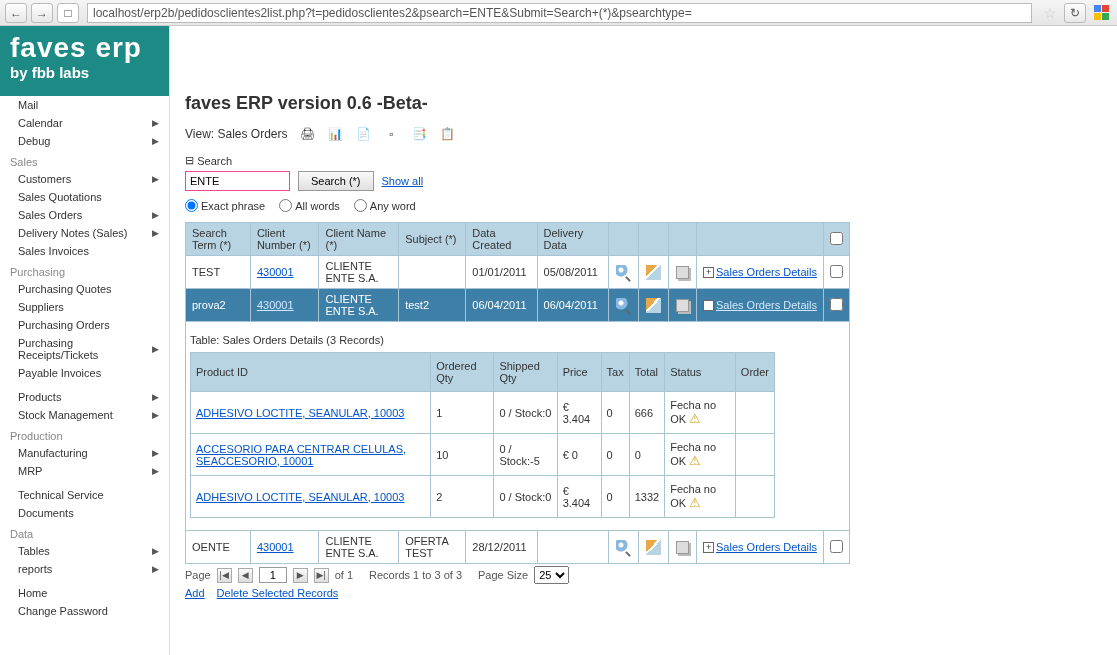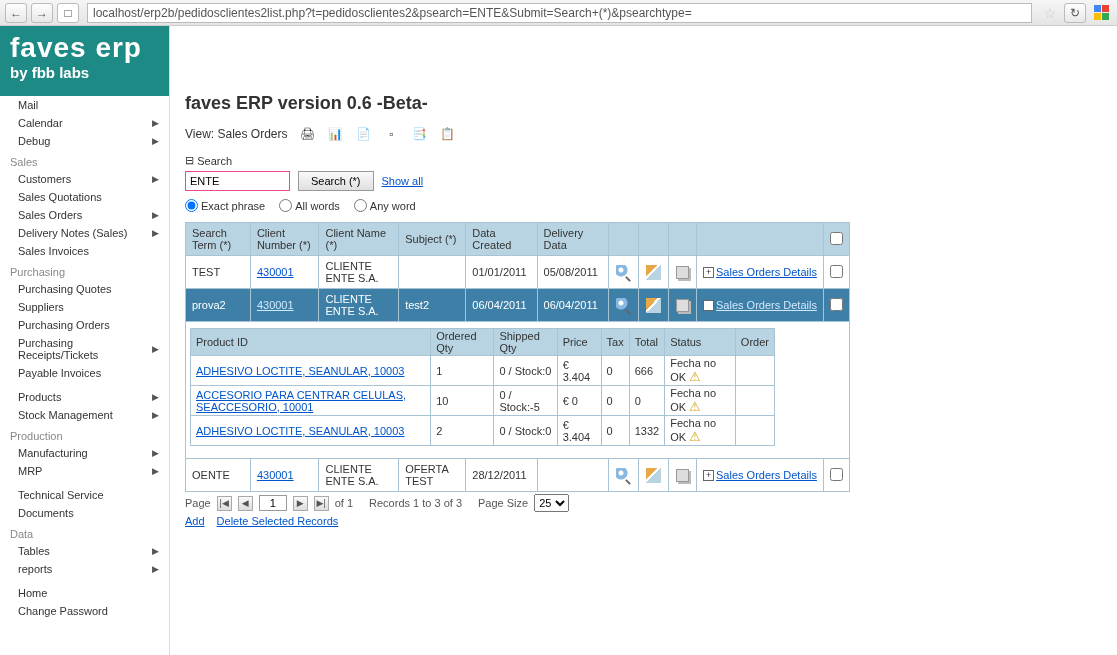--- a/index.html
+++ b/index.html
@@ -55,21 +55,21 @@
 .act-ic { display:inline-block; width:15px; height:15px; margin:0 1px; vertical-align:middle; cursor:pointer;}
 .magnify { background:radial-gradient(circle at 5px 5px, #fff 2px, #88b8e0 3px, #88b8e0 6px, transparent 7px); position:relative;}
 .magnify::after{content:"";position:absolute;width:6px;height:2px;background:#666;bottom:0;right:0;transform:rotate(45deg);}
 .pencil { background:linear-gradient(135deg,#e8a848 40%,#fff 40%,#fff 50%,#b8d4e3 50%); }
 .copy-ic { background:#ddd; border:1px solid #999; box-shadow: 2px 2px 0 #bbb; width:13px;height:13px;}
 .expand-ic { width:11px;height:11px;border:1px solid #666;background:#fff;display:inline-flex;align-items:center;justify-content:center;font-size:9px;line-height:1;margin-right:2px;vertical-align:middle;}
 .chk { width:13px; height:13px; }
 
 .detail-title { font-size:11px; margin: 6px 0;}
 table.detail { border-collapse:collapse; width:585px; margin-bottom:6px;}
-table.detail th, table.detail td { border:1px solid #a8c4d4; padding:1px 5px; font-size:11px; text-align:left;}
+table.detail th, table.detail td { border:1px solid #a8c4d4; padding:7px 5px; font-size:11px; text-align:left;}
 table.detail th { background:#b8d4e3; font-weight:normal;}
 .warn { color:#d4a11e; font-size:13px; margin-left:3px;}
 
 .pager { display:flex; align-items:center; gap:6px; font-size:11px; color:#555; margin-top:2px;}
 .pager-btn { width:15px; height:15px; background:linear-gradient(#fafafa,#ddd); border:1px solid #aaa; display:inline-flex;align-items:center;justify-content:center;font-size:9px;cursor:pointer;}
 .pager-input { width:28px; height:16px; border:1px solid #999; text-align:center; font-size:11px;}
 .pager-sel { height:18px; font-size:11px;}
 .bottom-links { display:flex; gap:12px; margin-top:3px;}
 </style>
 </head>
@@ -269,20 +269,21 @@
         <td>06/04/2011</td>
         <td>06/04/2011</td>
         <td class="act-cell"><span class="act-ic magnify"></span></td>
         <td class="act-cell"><span class="act-ic pencil"></span></td>
         <td class="act-cell"><span class="act-ic copy-ic"></span></td>
         <td class="act-cell"><span class="expand-ic">−</span><span class="link">Sales Orders Details</span></td>
         <td style="text-align:center;"><input type="checkbox" class="chk" style=""></td>
       </tr>
       <tr>
             <td colspan="11" style="padding:6px 4px;">
+        <div class="detail-title">Table: Sales Orders Details  (3 Records)</div>
         <table class="detail">
           <tbody>
                   <tr>
             <th>Product ID</th>
             <th>Ordered Qty</th>
             <th>Shipped Qty</th>
             <th>Price</th>
             <th>Tax</th>
             <th>Total</th>
             <th>Status</th>

